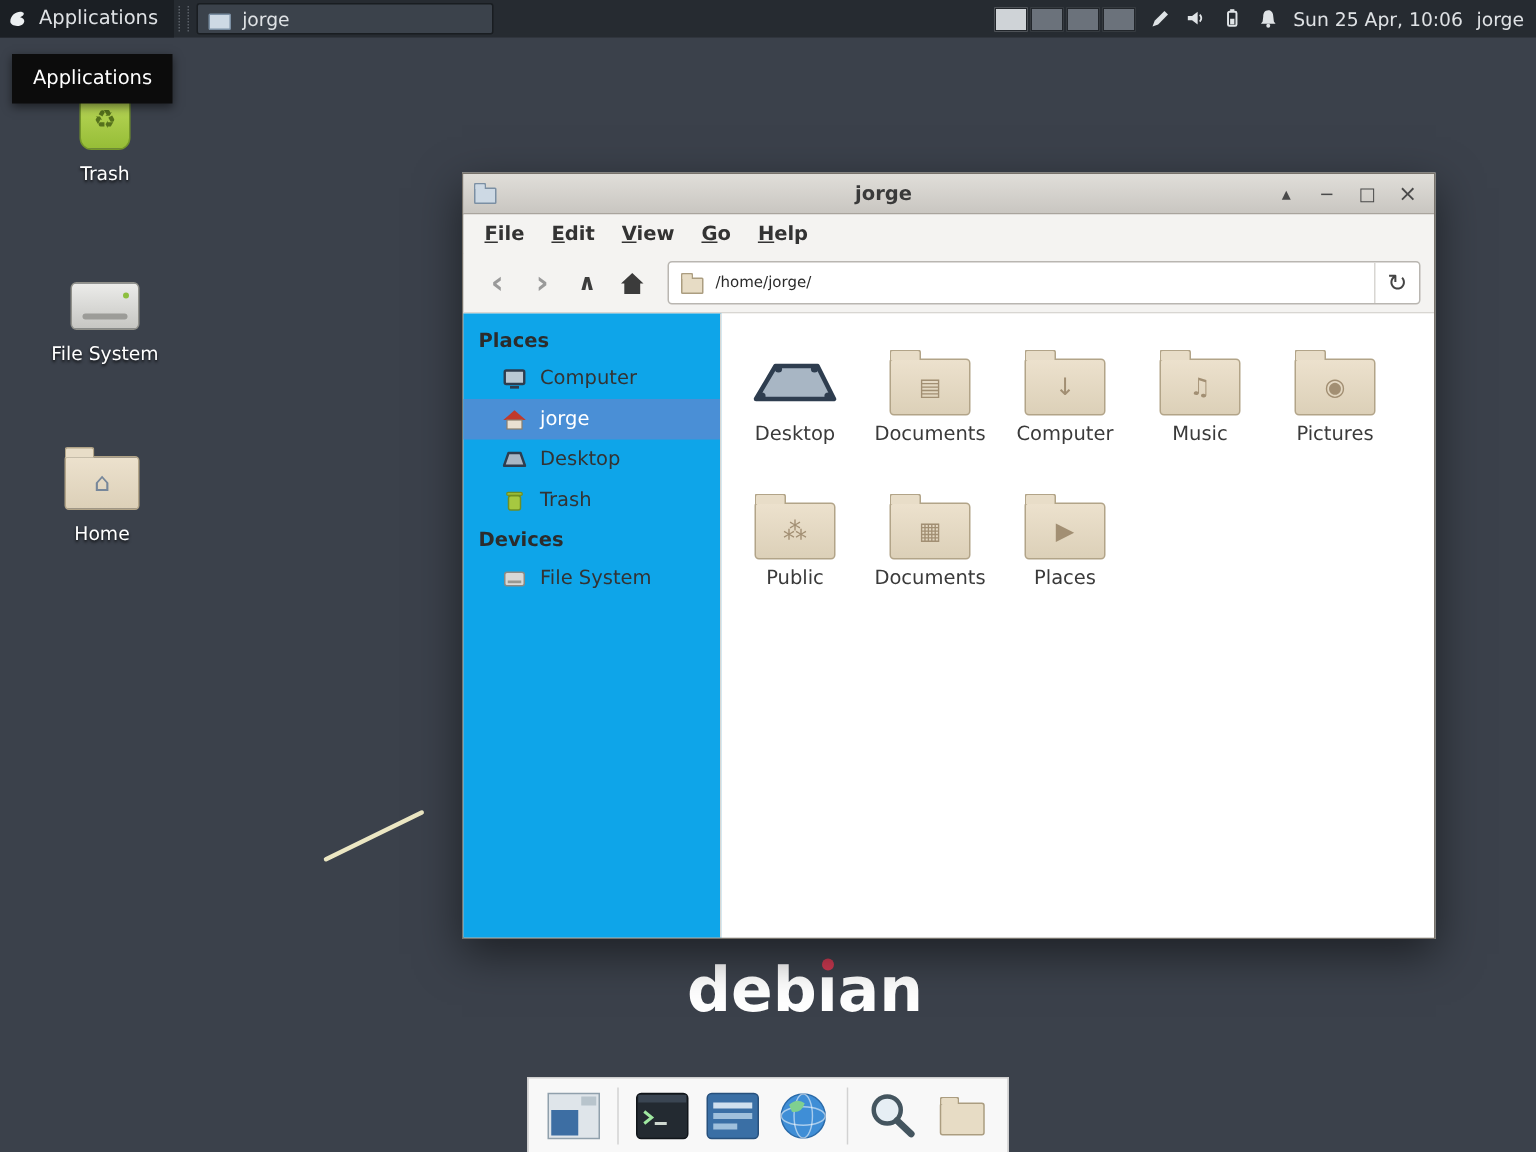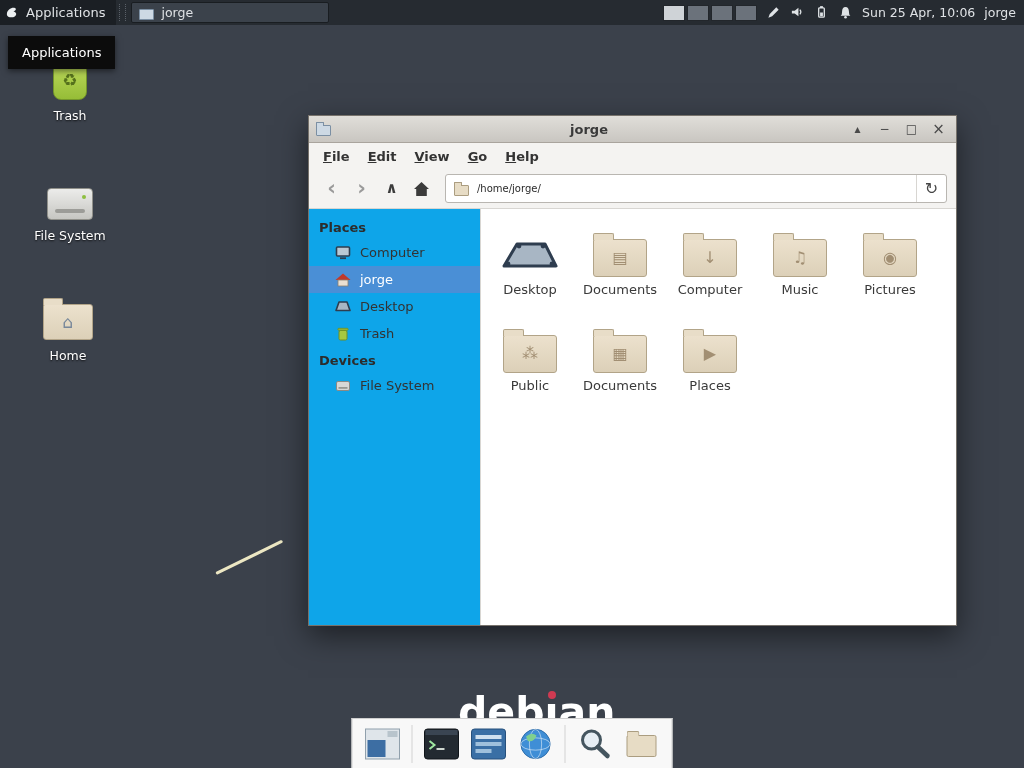--- a/index.html
+++ b/index.html
@@ -57,21 +57,21 @@
   .folder-big { width:50px; height:36px; position:relative;
     background:linear-gradient(#ece1cd,#dcd0b8); border:1px solid #b2a488; border-radius:2px 3px 3px 3px; }
   .folder-big::before { content:""; position:absolute; top:-7px; left:-1px; width:18px; height:6px;
     background:#e8ddc8; border:1px solid #b2a488; border-bottom:none; border-radius:2px 2px 0 0; }
   .folder-big .emblem { font-size:17px; color:#77879a; }
 
   .swoosh { position:absolute; left:216px; top:572px; width:74px; height:3px; background:#ece7c3;
     border-radius:3px; transform:rotate(-26deg); transform-origin:left center; }
 
   
-  .debian { position:absolute; left:458px; top:688px; font-size:41px; font-weight:bold; color:#fff;
+  .debian { position:absolute; left:458px; top:636px; font-size:41px; font-weight:bold; color:#fff;
     letter-spacing:0; z-index:5; }
   .logo-i { position:relative; display:inline-block; }
   .logo-i::after { content:""; position:absolute; left:50%; margin-left:-4px; top:3px;
     width:8px; height:8px; border-radius:50%; background:#cf3a52; }
 
   
   .window { position:absolute; left:308px; top:115px; width:649px; height:511px; background:#f4f3f1;
     border:1px solid #77726b; box-shadow:0 10px 28px rgba(0,0,0,.5);
     display:flex; flex-direction:column; z-index:20; }
   .titlebar { height:27px; flex:0 0 27px; background:linear-gradient(#e0ded9,#c9c6c1);

